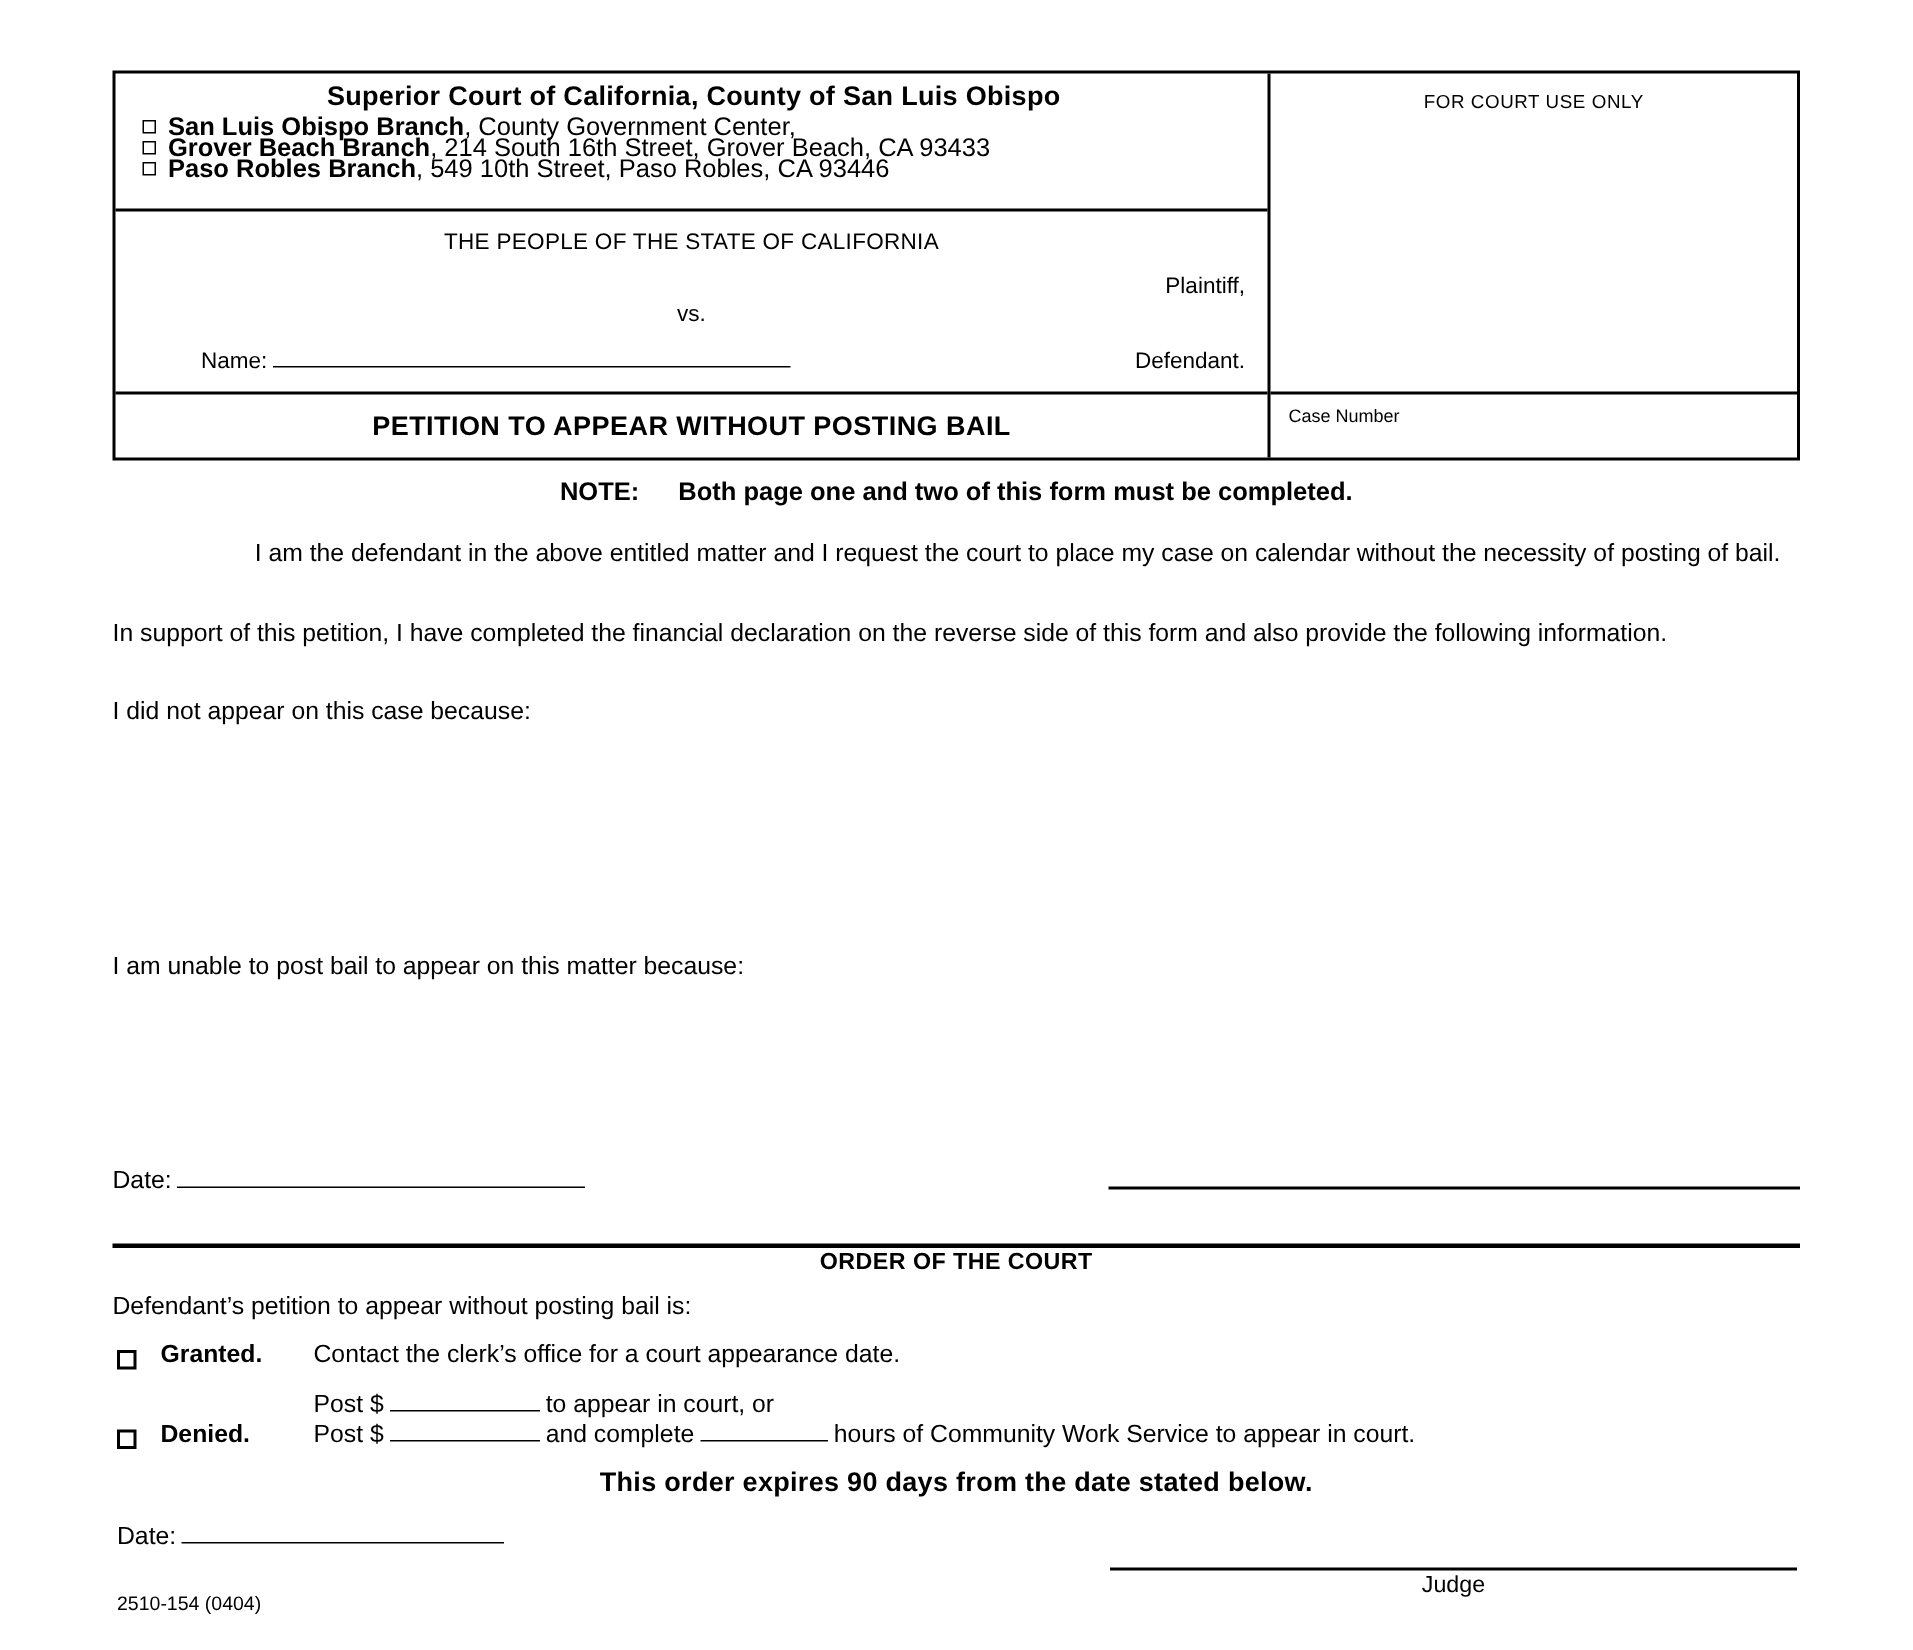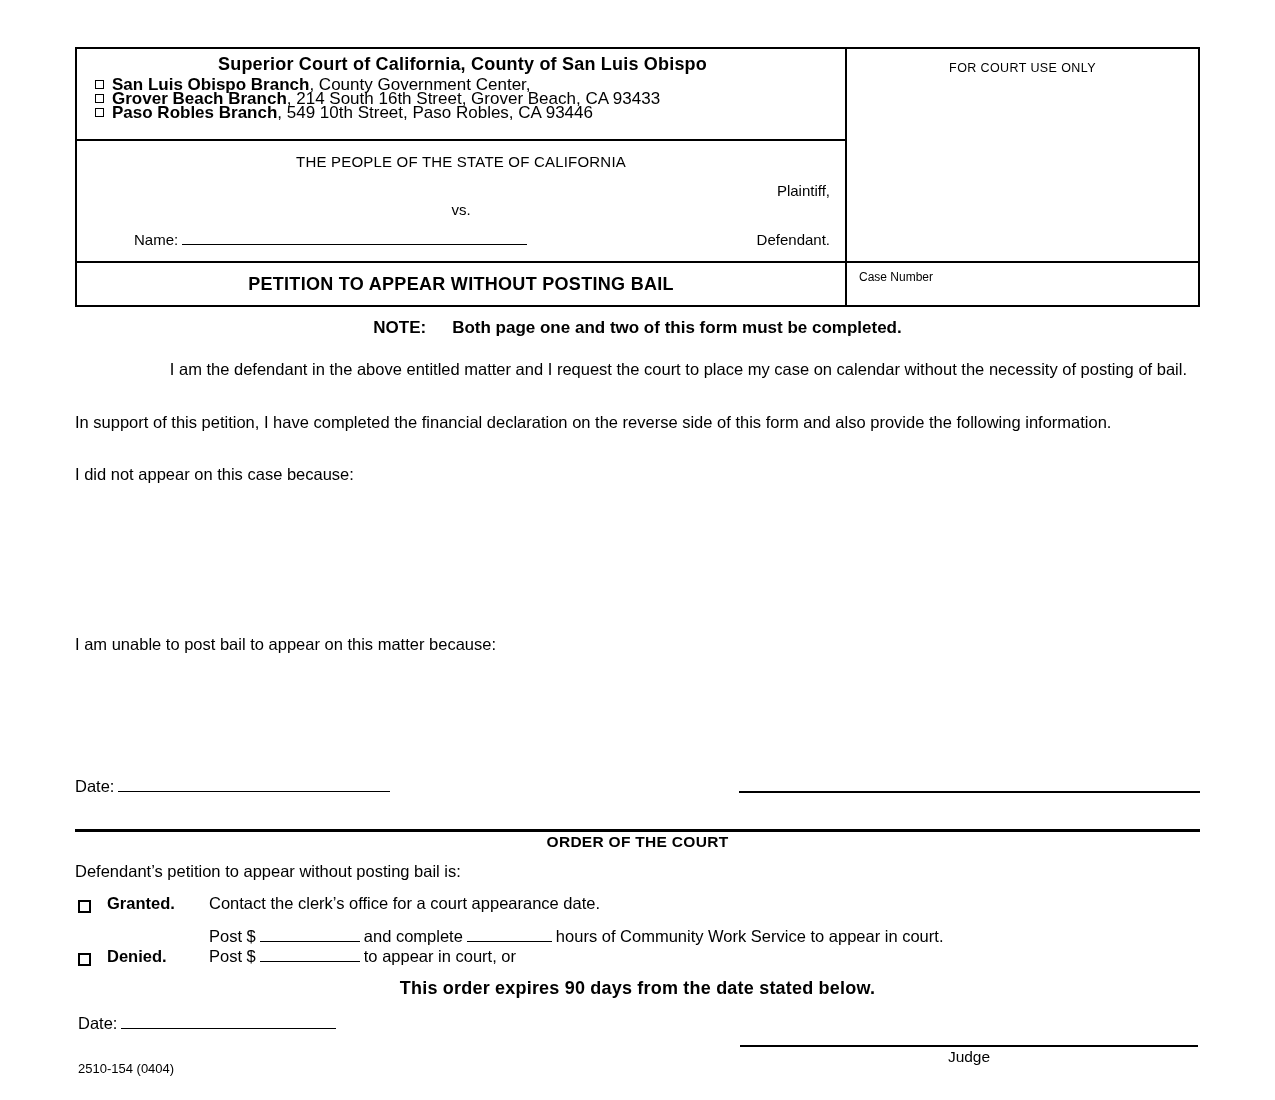--- a/index.html
+++ b/index.html
@@ -138,24 +138,24 @@
   <span class="cb"></span>
   <span class="choice-label">Granted.</span>
   <span class="choice-text">Contact the clerk’s office for a court appearance date.</span>
 </div>
 
 <div class="abs choice-row denied-row">
   <span class="cb"></span>
   <span class="choice-label">Denied.</span>
   <span class="choice-text">
     <span style="display:block">
-      <span>Post $</span><span class="blank" style="width:100px"></span><span>and complete</span><span class="blank" style="width:85px"></span><span>hours of Community Work Service to appear in court.</span>
+      <span>Post $</span><span class="blank" style="width:100px"></span><span>to appear in court, or</span>
     </span>
     <span style="display:block">
-      <span>Post $</span><span class="blank" style="width:100px"></span><span>to appear in court, or</span>
+      <span>Post $</span><span class="blank" style="width:100px"></span><span>and complete</span><span class="blank" style="width:85px"></span><span>hours of Community Work Service to appear in court.</span>
     </span>
   </span>
 </div>
 
 <div class="abs expires">This order expires 90 days from the date stated below.</div>
 
 <div class="abs order-date">
   <span>Date:</span><span class="blank" style="width:215px"></span>
 </div>
 

